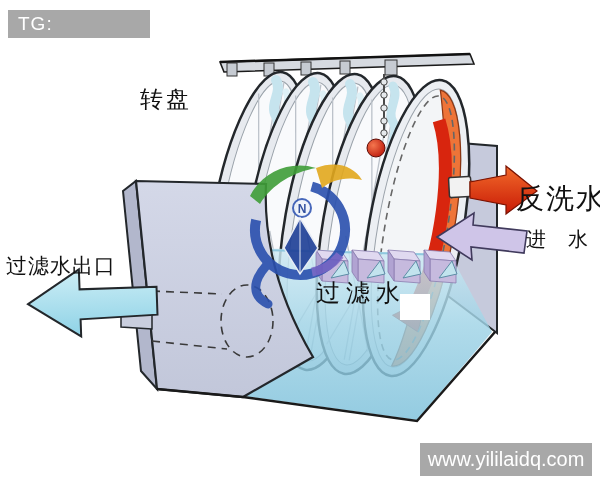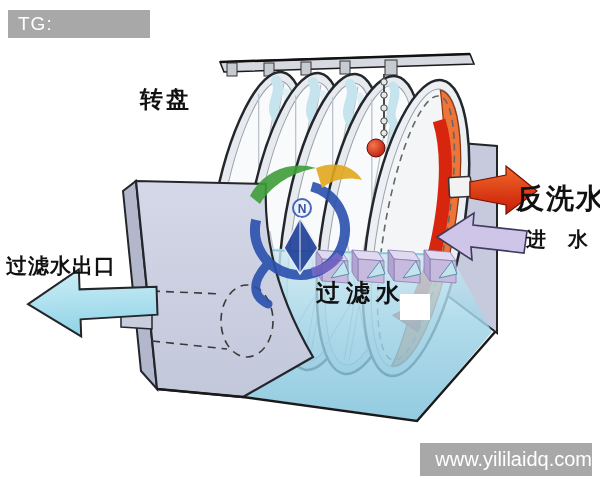--- a/index.html
+++ b/index.html
@@ -1,25 +1,25 @@
 <!DOCTYPE html>
 <html><head>
 <meta charset="utf-8">
 <style>
   html,body{margin:0;padding:0;background:#fff;}
   #stage{position:relative;width:600px;height:480px;background:#ffffff;overflow:hidden;
          font-family:"Liberation Sans",sans-serif;}
   #stage svg{position:absolute;left:0;top:0;}
-  .lbl{position:absolute;color:#111;font-weight:bold;white-space:nowrap;
+  .lbl{position:absolute;color:#111;font-weight:normal;white-space:nowrap;
        font-family:"Liberation Serif","DejaVu Serif",serif;}
   .tagbox{position:absolute;left:8px;top:10px;width:142px;height:28px;background:#a8a8a8;
           color:#fff;font-size:19px;line-height:28px;padding-left:10px;box-sizing:border-box;
           font-family:"Liberation Sans",sans-serif;letter-spacing:1px;}
   .urlbox{position:absolute;left:420px;top:443px;width:172px;height:33px;background:#a8a8a8;
-          color:#fff;font-size:20px;line-height:33px;text-align:right;
+          color:#fff;font-size:20px;line-height:33px;text-align:center;
           font-family:"Liberation Sans",sans-serif;}
   .lbl-zhuanpan{left:140px;top:84px;font-size:23px;letter-spacing:3px;}
   .lbl-backwash{left:516px;top:180px;font-size:28px;letter-spacing:2px;}
   .lbl-inlet{left:526px;top:226px;font-size:20px;letter-spacing:1px;}
   .lbl-outlet{left:6px;top:252px;font-size:21px;letter-spacing:1px;}
   .lbl-filtered{left:316px;top:277px;font-size:24px;letter-spacing:6px;}
   .brand{position:absolute;left:230px;top:272px;font-size:27px;font-weight:bold;color:#1e3fa6;
          letter-spacing:2px;white-space:nowrap;opacity:.95;
          font-family:"Liberation Sans",sans-serif;
          text-shadow:-1px -1px 0 #fff,1px -1px 0 #fff,-1px 1px 0 #fff,1px 1px 0 #fff;}

